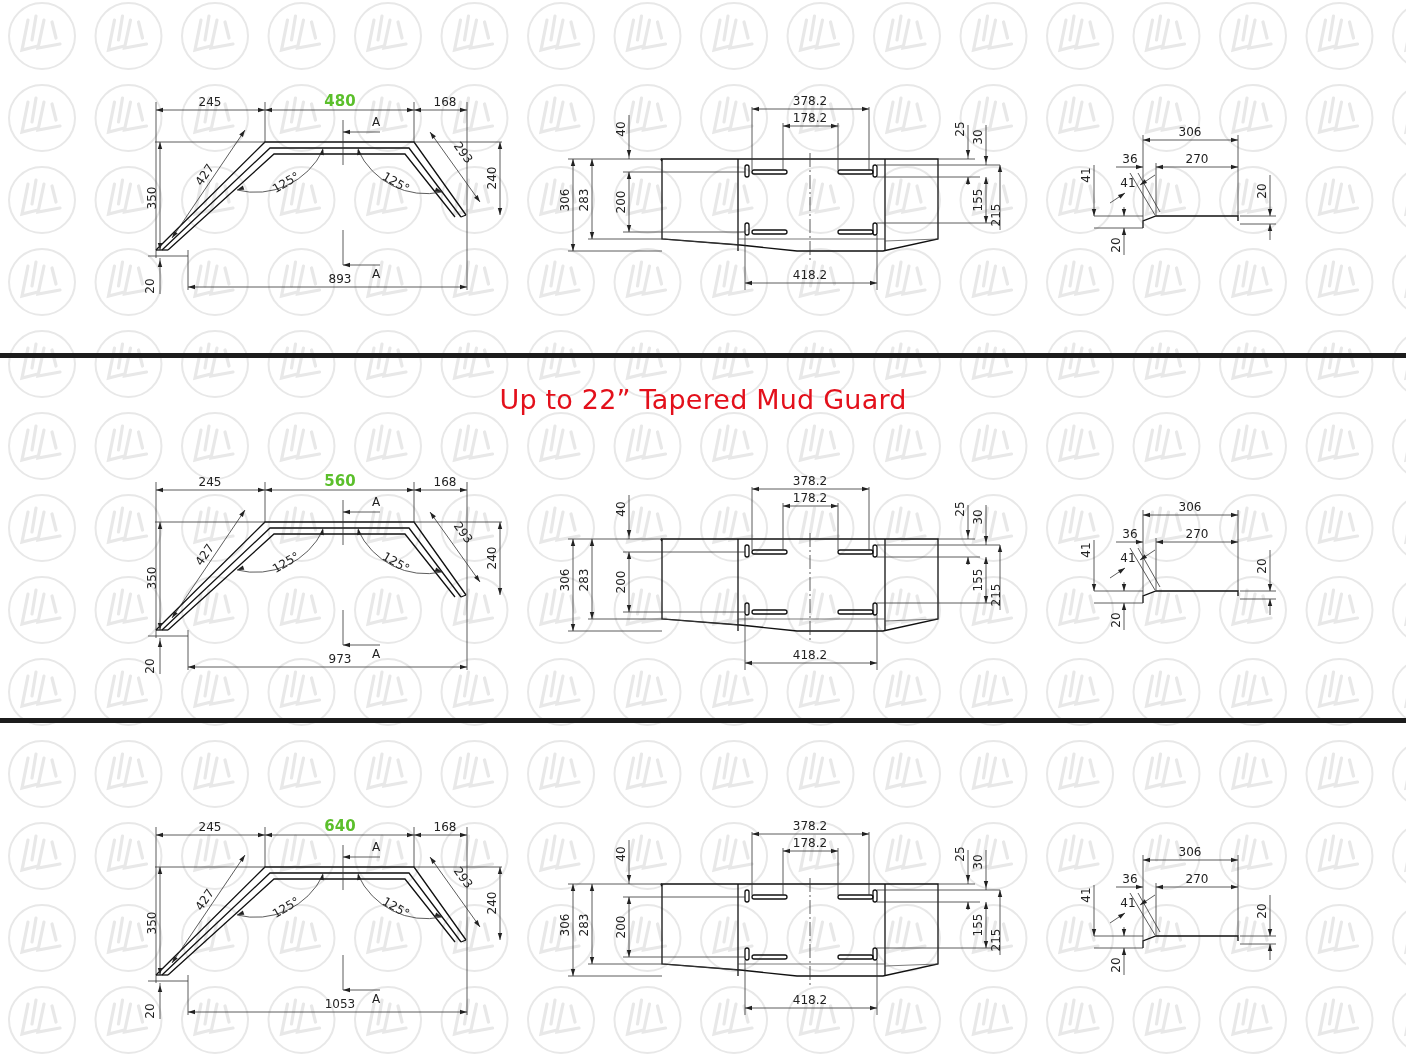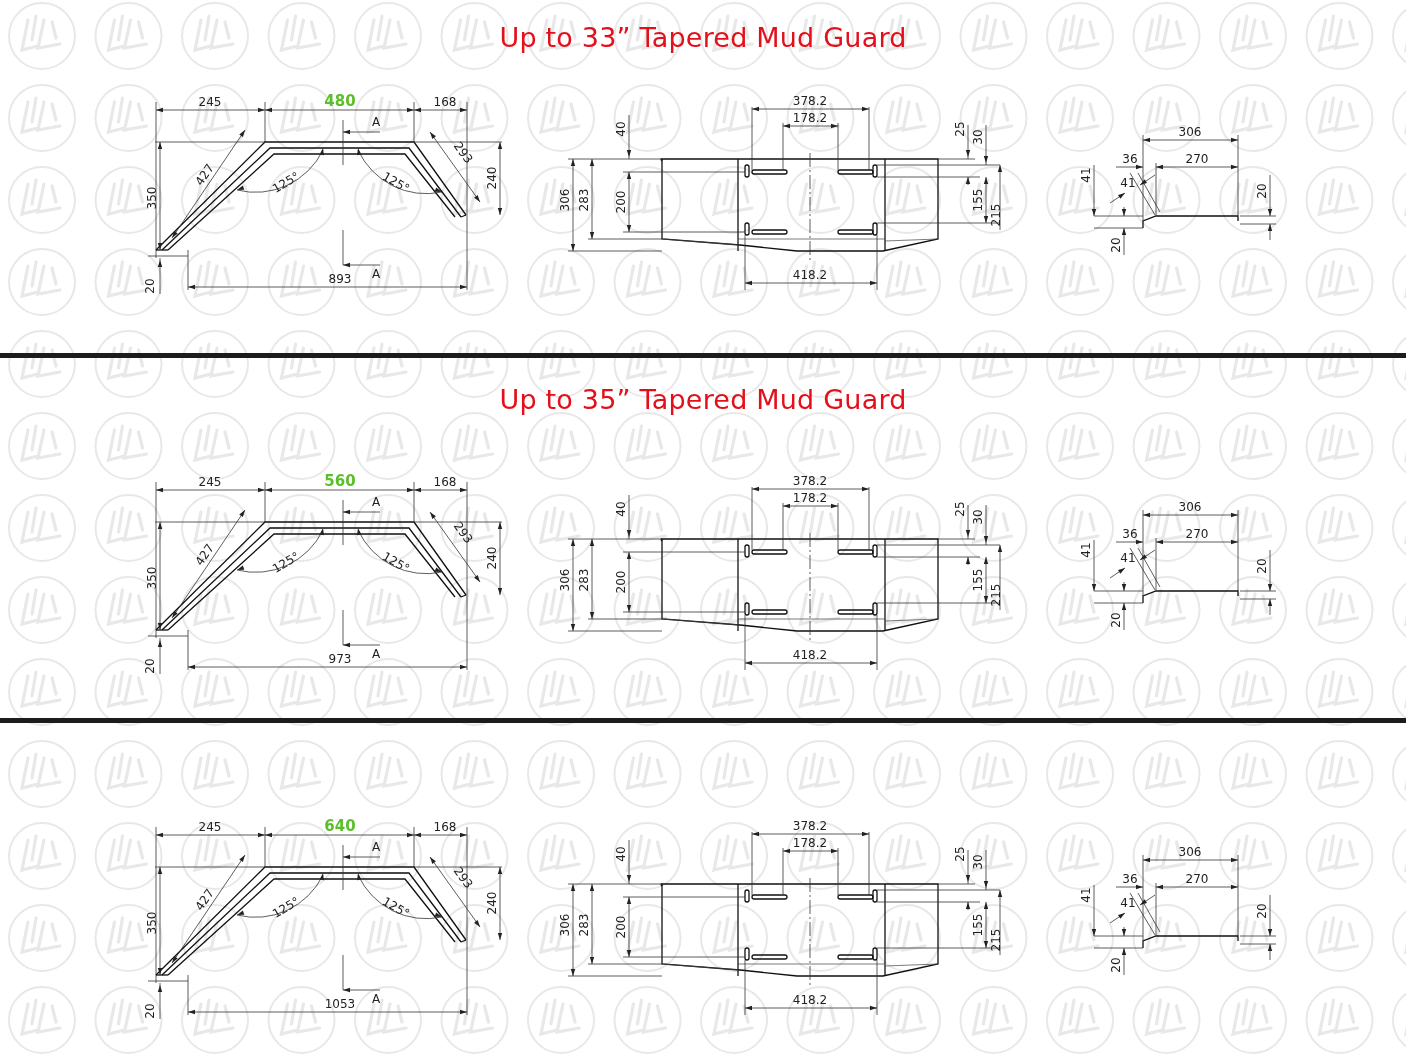--- a/index.html
+++ b/index.html
@@ -901,21 +901,20 @@
       <circle cx="0" cy="0" r="33" fill="none" stroke="#e8e8e8" stroke-width="2"></circle>
       <path d="M -14 -16 L -20 14 L -4 10 M -6 -20 L -10 4 M 2 -16 L -4 12 L 18 8 M 10 -14 L 14 2" fill="none" stroke="#e8e8e8" stroke-width="3.2" stroke-linecap="round"></path>
     </g>
     <g transform="translate(1426 1020)">
       <circle cx="0" cy="0" r="33" fill="none" stroke="#e8e8e8" stroke-width="2"></circle>
       <path d="M -14 -16 L -20 14 L -4 10 M -6 -20 L -10 4 M 2 -16 L -4 12 L 18 8 M 10 -14 L 14 2" fill="none" stroke="#e8e8e8" stroke-width="3.2" stroke-linecap="round"></path>
     </g>
   </svg>
 
 <div class="section" style="top:0;height:355px;">
-  <div class="title" style="top:22px;">Up to 33” Tapered Mud Guard</div>
   <svg class="drw front" style="left:140px;top:80px;" width="380" height="220">
       <line x1="16" y1="22" x2="16" y2="178" class="ln"></line>
       <line x1="125" y1="22" x2="125" y2="62" class="ln"></line>
       <line x1="274" y1="22" x2="274" y2="62" class="ln"></line>
       <line x1="327" y1="22" x2="327" y2="135" class="ln"></line>
       <line x1="16" y1="30" x2="125" y2="30" class="ln"></line>
       <polygon points="16,30 23,27.8 23,32.2" fill="#222"></polygon>
       <polygon points="125,30 118,32.2 118,27.8" fill="#222"></polygon>
       <text x="70" y="26" text-anchor="middle">245</text>
       <line x1="125" y1="30" x2="274" y2="30" class="ln"></line>
@@ -1091,21 +1090,21 @@
       <line x1="190" y1="60" x2="190" y2="101" class="ln"></line>
       <polygon points="190,101 187.8,94 192.2,94" fill="#222"></polygon>
       <line x1="190" y1="109" x2="190" y2="125" class="ln"></line>
       <polygon points="190,109 192.2,116 187.8,116" fill="#222"></polygon>
       <text x="186" y="76" text-anchor="middle" transform="rotate(-90 186 76)">20</text>
     </svg>
 </div>
 <div class="divider" style="top:353px;"></div>
 
 <div class="section" style="top:0;height:720px;">
-  <div class="title" style="top:384px;">Up to 35” Tapered Mud Guard</div>
+  <div class="title" style="top:384px;">Up to 22” Tapered Mud Guard</div>
   <svg class="drw front" style="left:140px;top:460px;" width="380" height="220">
       <line x1="16" y1="22" x2="16" y2="178" class="ln"></line>
       <line x1="125" y1="22" x2="125" y2="62" class="ln"></line>
       <line x1="274" y1="22" x2="274" y2="62" class="ln"></line>
       <line x1="327" y1="22" x2="327" y2="135" class="ln"></line>
       <line x1="16" y1="30" x2="125" y2="30" class="ln"></line>
       <polygon points="16,30 23,27.8 23,32.2" fill="#222"></polygon>
       <polygon points="125,30 118,32.2 118,27.8" fill="#222"></polygon>
       <text x="70" y="26" text-anchor="middle">245</text>
       <line x1="125" y1="30" x2="274" y2="30" class="ln"></line>

